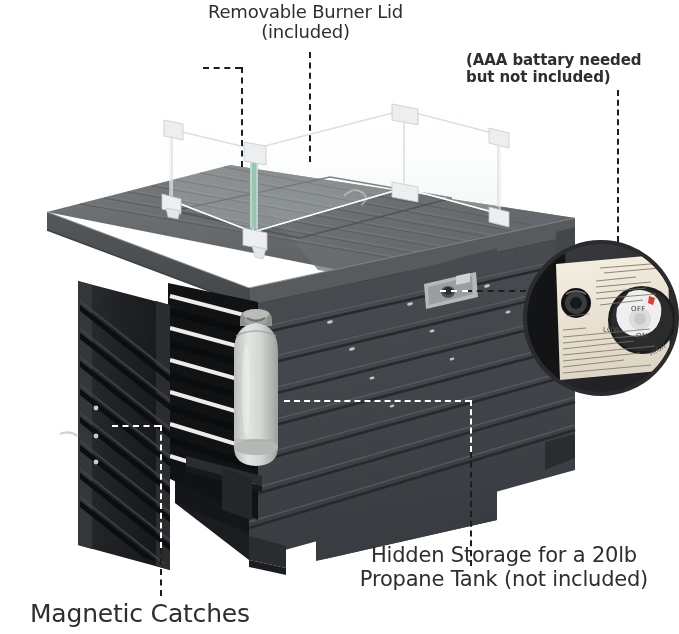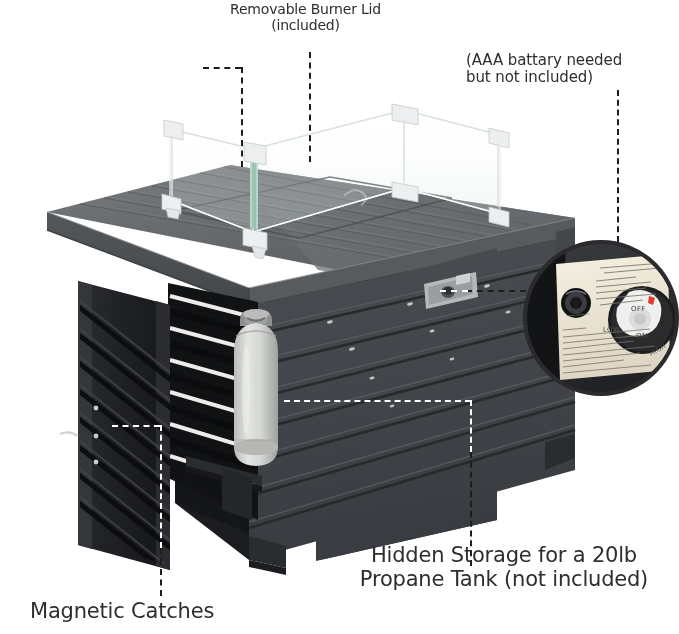--- a/index.html
+++ b/index.html
@@ -5,27 +5,27 @@
   html,body{margin:0;padding:0;background:#ffffff;}
   body{width:679px;height:634px;position:relative;overflow:hidden;
        font-family:"DejaVu Sans","Liberation Sans",sans-serif;color:#2c2c2e;}
 
   .stage{position:absolute;left:0;top:0;width:679px;height:634px;}
 
   
   .callout{position:absolute;line-height:1.12;letter-spacing:-.2px;color:#2e2e30;
            font-weight:400;white-space:pre-line;}
   .c-title{font-size:21px;}
-  .c-sub{font-size:15px;line-height:1.15;letter-spacing:-.1px;}
+  .c-sub{font-size:15px;line-height:1.15;letter-spacing:-.1px;font-weight:bold;}
 
   #lbl-glass{left:3px;top:56px;font-size:21px;}
-  #lbl-lid{left:183px;top:2px;font-size:14px;text-align:center;width:245px;}
+  #lbl-lid{left:183px;top:2px;font-size:18px;text-align:center;width:245px;}
   #lbl-ignition{left:466px;top:3px;font-size:21px;width:214px;}
   #lbl-ignition-sub{left:466px;top:52px;width:180px;}
-  #lbl-magnet{left:30px;top:600px;font-size:21px;}
+  #lbl-magnet{left:30px;top:600px;font-size:25px;}
   #lbl-storage{left:330px;top:544px;font-size:21px;text-align:center;width:348px;}
 
   
   .dash-h{position:absolute;height:0;border-top:2px dashed #1d1d1f;}
   .dash-v{position:absolute;width:0;border-left:2px dashed #1d1d1f;}
   .dash-h.light{border-top-color:#ffffff;}
   .dash-v.light{border-left-color:#ffffff;}
 
   svg.prod-svg{position:absolute;left:0;top:0;}
 </style>

